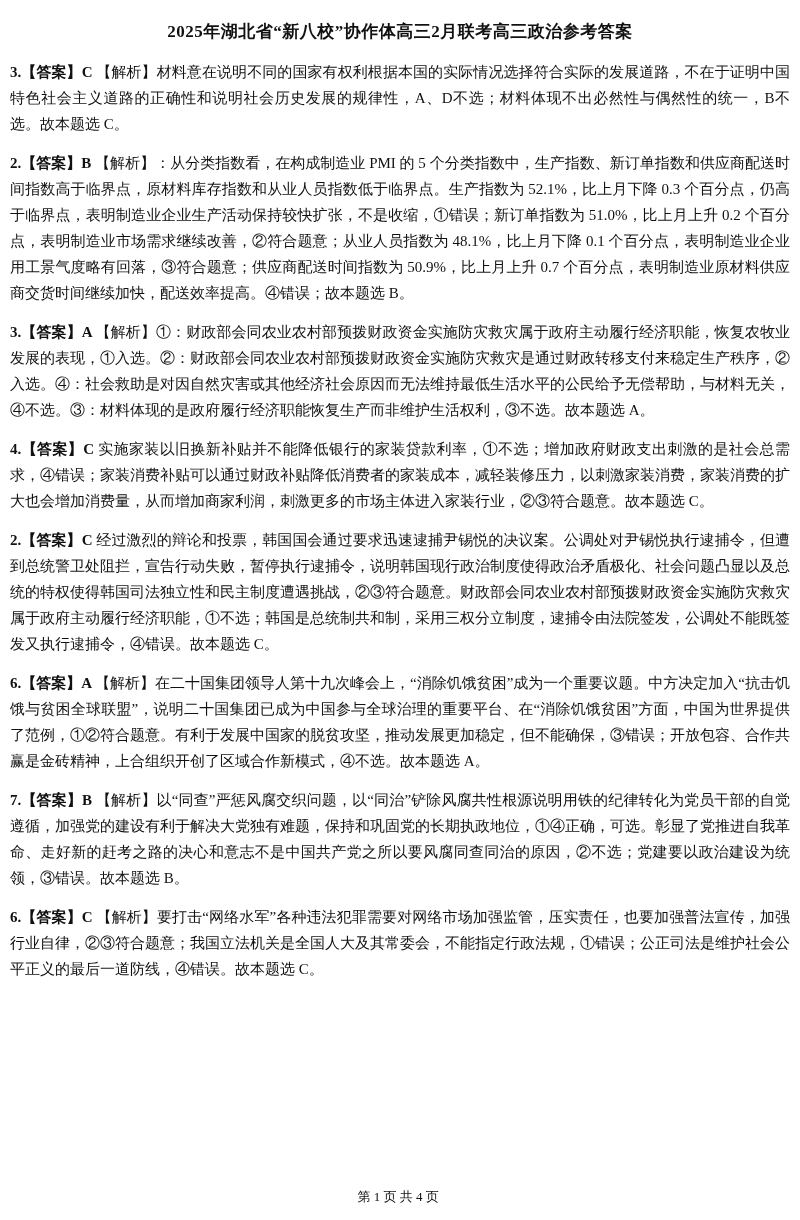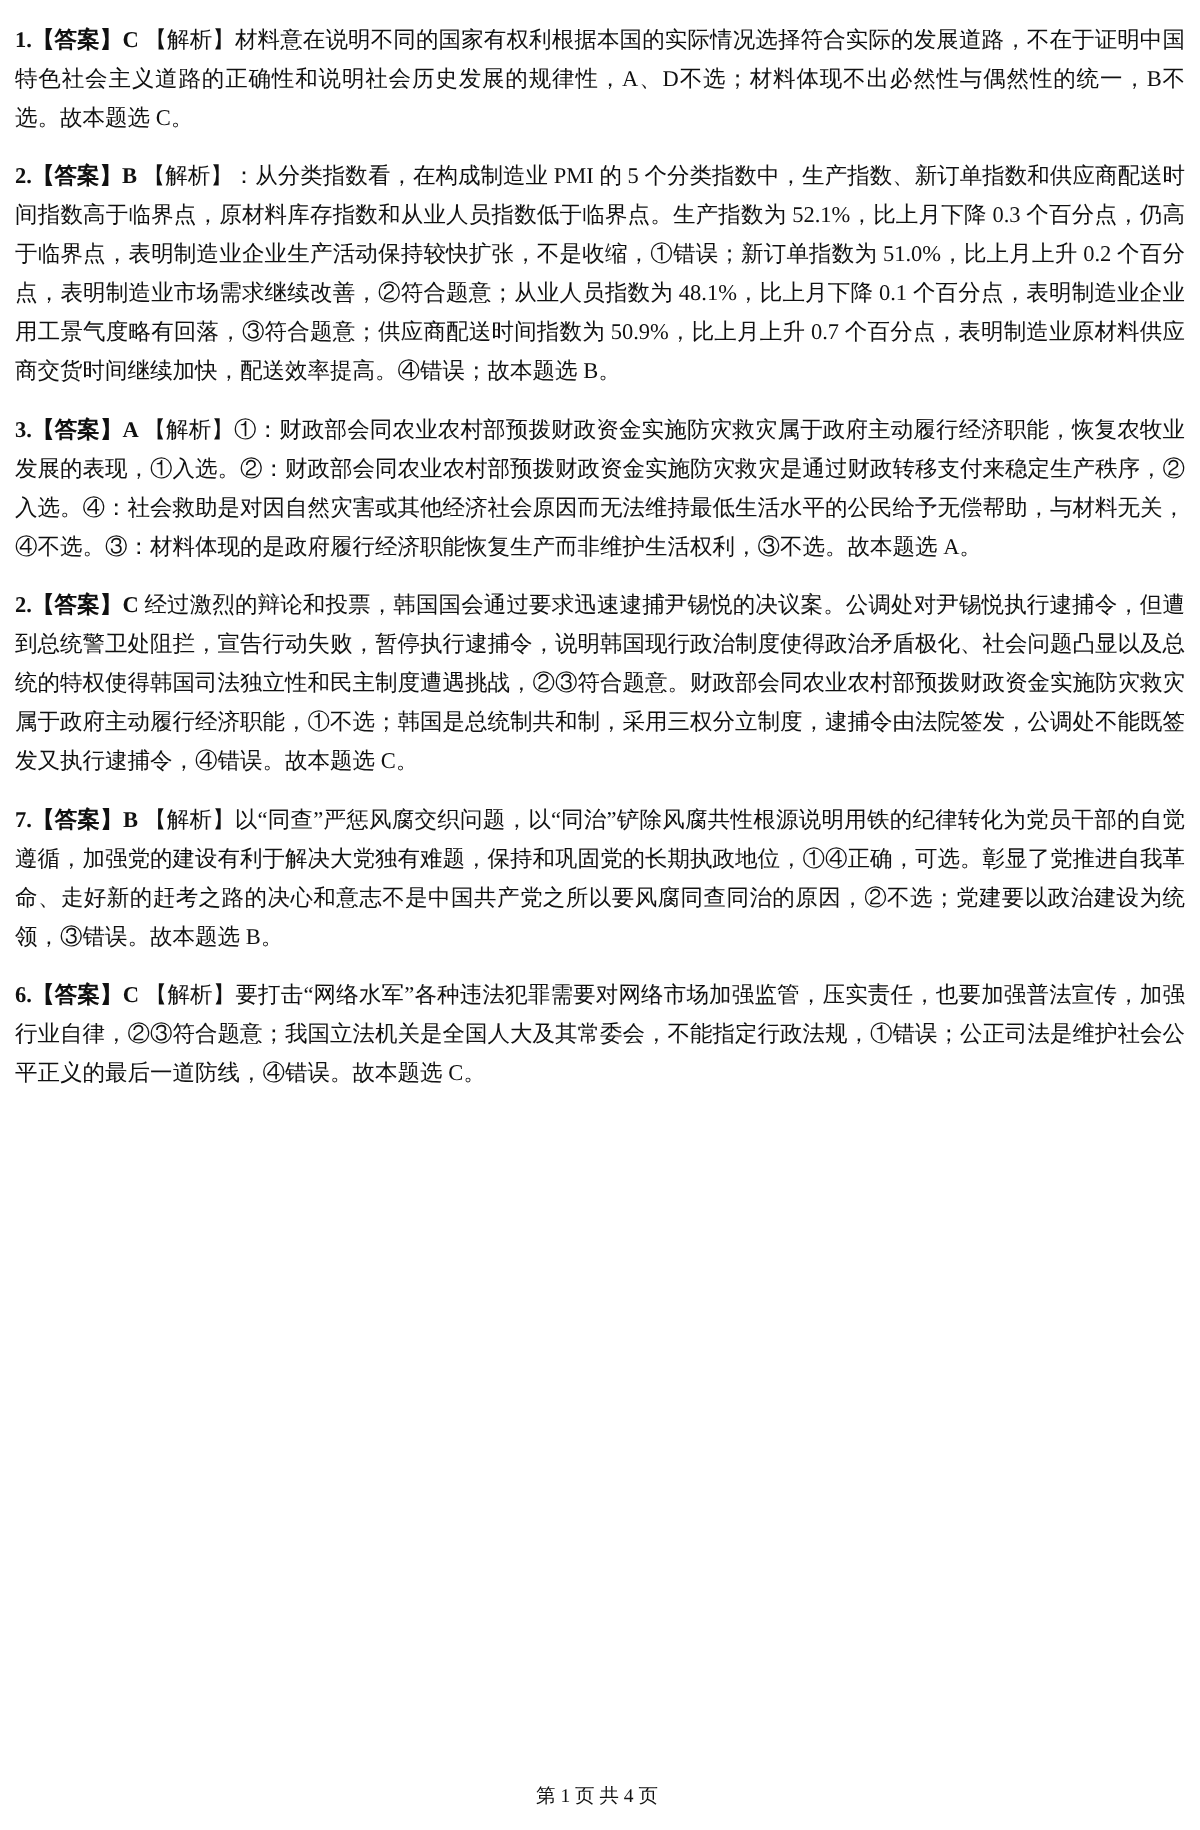--- a/index.html
+++ b/index.html
@@ -44,24 +44,27 @@
     bottom: 14px;
     text-align: center;
     font-size: 13px;
     color: #111111;
   }
 </style>
 </head>
 <body>
 
 <div class="page">
+  <div class="title">2025年湖北省“新八校”协作体高三2月联考高三政治参考答案</div>
 
   <div class="answers">
-      <p class="answer-paragraph"><span class="answer-head">1.【答案】C </span><span class="answer-body">【解析】材料意在说明不同的国家有权利根据本国的实际情况选择符合实际的发展道路，不在于证明中国特色社会主义道路的正确性和说明社会历史发展的规律性，A、D不选；材料体现不出必然性与偶然性的统一，B不选。故本题选 C。</span></p>
+      <p class="answer-paragraph"><span class="answer-head">3.【答案】C </span><span class="answer-body">【解析】材料意在说明不同的国家有权利根据本国的实际情况选择符合实际的发展道路，不在于证明中国特色社会主义道路的正确性和说明社会历史发展的规律性，A、D不选；材料体现不出必然性与偶然性的统一，B不选。故本题选 C。</span></p>
       <p class="answer-paragraph"><span class="answer-head">2.【答案】B </span><span class="answer-body">【解析】：从分类指数看，在构成制造业 PMI 的 5 个分类指数中，生产指数、新订单指数和供应商配送时间指数高于临界点，原材料库存指数和从业人员指数低于临界点。生产指数为 52.1%，比上月下降 0.3 个百分点，仍高于临界点，表明制造业企业生产活动保持较快扩张，不是收缩，①错误；新订单指数为 51.0%，比上月上升 0.2 个百分点，表明制造业市场需求继续改善，②符合题意；从业人员指数为 48.1%，比上月下降 0.1 个百分点，表明制造业企业用工景气度略有回落，③符合题意；供应商配送时间指数为 50.9%，比上月上升 0.7 个百分点，表明制造业原材料供应商交货时间继续加快，配送效率提高。④错误；故本题选 B。</span></p>
       <p class="answer-paragraph"><span class="answer-head">3.【答案】A </span><span class="answer-body">【解析】①：财政部会同农业农村部预拨财政资金实施防灾救灾属于政府主动履行经济职能，恢复农牧业发展的表现，①入选。②：财政部会同农业农村部预拨财政资金实施防灾救灾是通过财政转移支付来稳定生产秩序，②入选。④：社会救助是对因自然灾害或其他经济社会原因而无法维持最低生活水平的公民给予无偿帮助，与材料无关，④不选。③：材料体现的是政府履行经济职能恢复生产而非维护生活权利，③不选。故本题选 A。</span></p>
+      <p class="answer-paragraph"><span class="answer-head">4.【答案】C </span><span class="answer-body">实施家装以旧换新补贴并不能降低银行的家装贷款利率，①不选；增加政府财政支出刺激的是社会总需求，④错误；家装消费补贴可以通过财政补贴降低消费者的家装成本，减轻装修压力，以刺激家装消费，家装消费的扩大也会增加消费量，从而增加商家利润，刺激更多的市场主体进入家装行业，②③符合题意。故本题选 C。</span></p>
       <p class="answer-paragraph"><span class="answer-head">2.【答案】C </span><span class="answer-body">经过激烈的辩论和投票，韩国国会通过要求迅速逮捕尹锡悦的决议案。公调处对尹锡悦执行逮捕令，但遭到总统警卫处阻拦，宣告行动失败，暂停执行逮捕令，说明韩国现行政治制度使得政治矛盾极化、社会问题凸显以及总统的特权使得韩国司法独立性和民主制度遭遇挑战，②③符合题意。财政部会同农业农村部预拨财政资金实施防灾救灾属于政府主动履行经济职能，①不选；韩国是总统制共和制，采用三权分立制度，逮捕令由法院签发，公调处不能既签发又执行逮捕令，④错误。故本题选 C。</span></p>
+      <p class="answer-paragraph"><span class="answer-head">6.【答案】A </span><span class="answer-body">【解析】在二十国集团领导人第十九次峰会上，“消除饥饿贫困”成为一个重要议题。中方决定加入“抗击饥饿与贫困全球联盟”，说明二十国集团已成为中国参与全球治理的重要平台、在“消除饥饿贫困”方面，中国为世界提供了范例，①②符合题意。有利于发展中国家的脱贫攻坚，推动发展更加稳定，但不能确保，③错误；开放包容、合作共赢是金砖精神，上合组织开创了区域合作新模式，④不选。故本题选 A。</span></p>
       <p class="answer-paragraph"><span class="answer-head">7.【答案】B  </span><span class="answer-body">【解析】以“同查”严惩风腐交织问题，以“同治”铲除风腐共性根源说明用铁的纪律转化为党员干部的自觉遵循，加强党的建设有利于解决大党独有难题，保持和巩固党的长期执政地位，①④正确，可选。彰显了党推进自我革命、走好新的赶考之路的决心和意志不是中国共产党之所以要风腐同查同治的原因，②不选；党建要以政治建设为统领，③错误。故本题选 B。</span></p>
       <p class="answer-paragraph"><span class="answer-head">6.【答案】C </span><span class="answer-body">【解析】要打击“网络水军”各种违法犯罪需要对网络市场加强监管，压实责任，也要加强普法宣传，加强行业自律，②③符合题意；我国立法机关是全国人大及其常委会，不能指定行政法规，①错误；公正司法是维护社会公平正义的最后一道防线，④错误。故本题选 C。</span></p>
     </div>
 
   <div class="footer">第 1 页 共 4 页</div>
 </div>
 
 </body></html>

